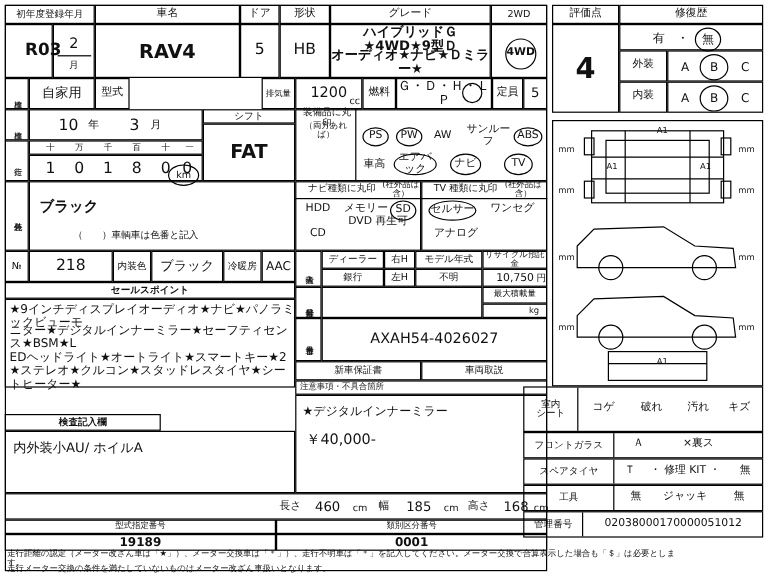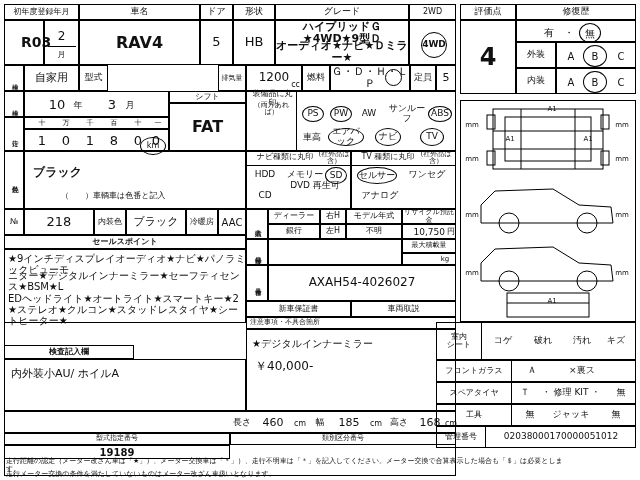--- a/index.html
+++ b/index.html
@@ -304,20 +304,23 @@
 
   <div class="bx nb" style="left:4px;top:433px;width:226px;height:12px;">
     <div class="c t7" style="width:100%;height:100%;">型式指定番号</div>
   </div>
   <div class="bx nb" style="left:230px;top:433px;width:226px;height:12px;">
     <div class="c t7" style="width:100%;height:100%;">類別区分番号</div>
   </div>
   <div class="bx nb" style="left:4px;top:445px;width:226px;height:14px;">
     <div class="c t10 b" style="width:100%;height:100%;">19189</div>
   </div>
+  <div class="bx nb" style="left:230px;top:445px;width:226px;height:14px;">
+    <div class="c t10 b" style="width:100%;height:100%;">0001</div>
+  </div>
 
   <div class="nb l t7" style="left:6px;top:461px;width:560px;height:9px;">走行距離の認定（メーター改ざん車は「★」）、メーター交換車は「＊」）、走行不明車は「＊」を記入してください。メーター交換で合算表示した場合も「＄」は必要とします。</div>
   <div class="nb l t7" style="left:6px;top:470px;width:560px;height:9px;">走行メーター交換の条件を満たしていないものはメーター改ざん車扱いとなります。</div>
 
   <div class="bx nb" style="left:460px;top:4px;width:56px;height:16px;">
     <div class="c t9" style="width:100%;height:100%;">評価点</div>
   </div>
   <div class="bx nb" style="left:516px;top:4px;width:120px;height:16px;">
     <div class="c t9" style="width:100%;height:100%;">修復歴</div>
   </div>

